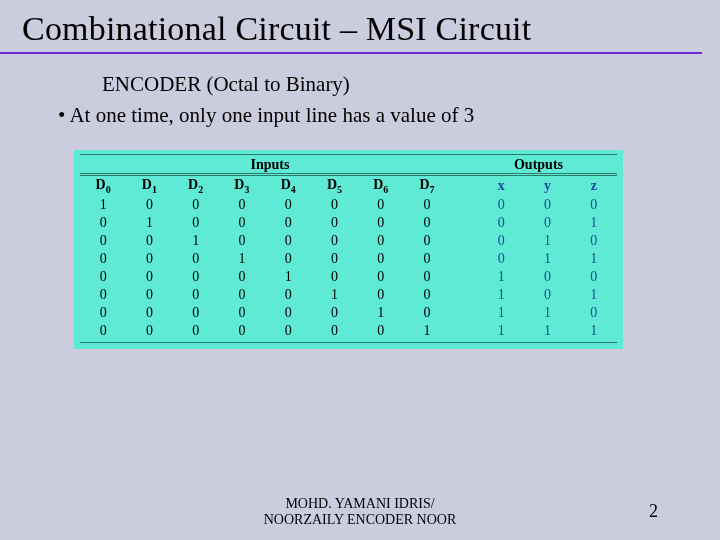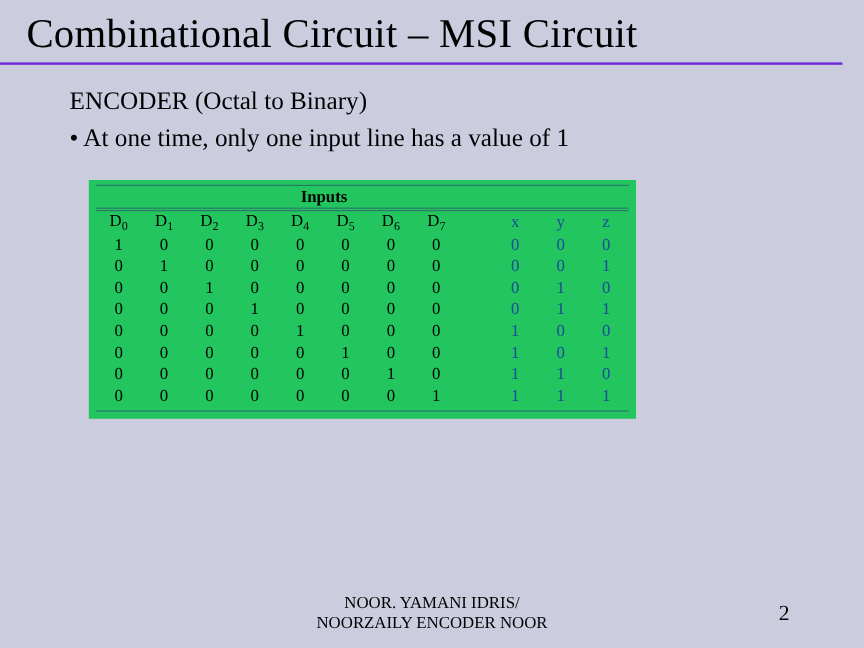--- a/index.html
+++ b/index.html
@@ -18,35 +18,36 @@
     border-bottom: 2px solid #6d28d9;
     margin: 0 18px 0 0;
     letter-spacing: 0.2px;
   }
   .content {
     padding: 18px 0 0 58px;
   }
   .headline {
     font-size: 21px;
     margin-bottom: 6px;
+    margin-left: 44px;
   }
   .bullets {
     font-size: 21px;
     list-style: none;
   }
   .bullets li {
     margin-bottom: 2px;
   }
   .bullets li::before {
     content: "• ";
   }
   .table-wrap {
     margin: 22px 0 0 74px;
-    width: 456px;
-    background: #22c55e;
+    width: 549px;
+    background: #5eead4;
     padding: 2px 6px 4px 6px;
   }
   .sep {
     border: none;
     border-top: 1.5px solid #2a7a6a;
     margin: 2px 0;
   }
   .dsep {
     border: none;
     border-top: 1.5px solid #2a7a6a;
@@ -65,21 +66,21 @@
     table-layout: fixed;
   }
   th, td {
     text-align: center;
     font-size: 14px;
     padding: 0;
     height: 18px;
     font-family: "Times New Roman", serif;
   }
   th {
-    font-weight: normal;
+    font-weight: bold;
     height: 20px;
   }
   td.out, th.out { color: #1a4a9a; }
   th .sub { font-size: 10px; vertical-align: sub; }
   .col-gap { width: 28px; }
   .footer {
     position: absolute;
     bottom: 12px;
     width: 100%;
     font-size: 14px;
@@ -93,28 +94,29 @@
   }
 </style>
 </head>
 <body>
 
 <div class="title">Combinational Circuit – MSI Circuit</div>
 
 <div class="content">
   <div class="headline">ENCODER (Octal to Binary)</div>
   <ul class="bullets">
-    <li>At one time, only one input line has a value of 1</li>
+    <li>At one time, only one input line has a value of 3</li>
   </ul>
 </div>
 
 <div class="table-wrap">
   <hr class="sep">
   <div class="header-labels">
     <div class="in">Inputs</div>
+    <div class="out">Outputs</div>
   </div>
   <hr class="dsep">
   <hr class="dsep" style="margin-top:1px">
   <table>
     <thead>
         <tr id="col-header-row">
           <th>D<span class="sub">0</span></th>
           <th>D<span class="sub">1</span></th>
           <th>D<span class="sub">2</span></th>
           <th>D<span class="sub">3</span></th>
@@ -240,16 +242,16 @@
           <td class="out">1</td>
           <td class="out">1</td>
           <td class="out">1</td>
         </tr>
       </tbody>
   </table>
   <hr class="sep">
 </div>
 
 <div class="footer">
-  <span>NOOR. YAMANI IDRIS/</span><br>
+  <span>MOHD. YAMANI IDRIS/</span><br>
   <span>NOORZAILY ENCODER NOOR</span>
 </div>
 <div class="pagenum">2</div>
 
 </body></html>

